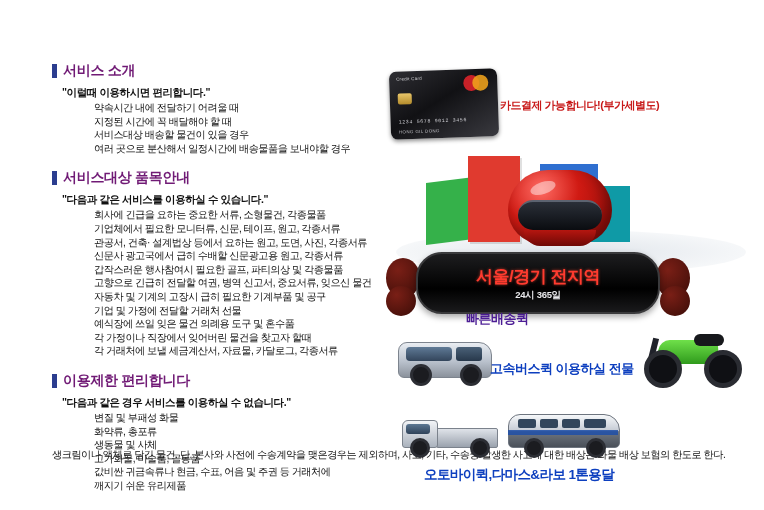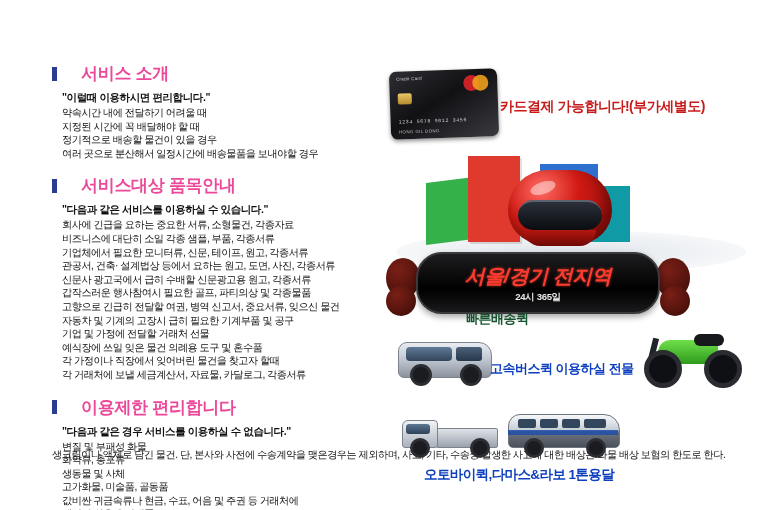--- a/index.html
+++ b/index.html
@@ -19,30 +19,30 @@
     position:absolute;left:52px;top:62px;width:330px;
   }
   .sec{margin-bottom:14px;}
   .sec-head{
     display:flex;align-items:center;gap:6px;margin-bottom:6px;
   }
   .sec-bar{
     width:5px;height:14px;background:#2b3d8f;display:inline-block;flex:0 0 auto;
   }
   .sec-title{
-    font-size:17px;font-weight:bold;color:#ec4899;letter-spacing:-0.3px;margin-left:18px;
+    font-size:14px;font-weight:bold;color:#701a75;letter-spacing:-0.3px;
   }
   .sec-lead{
     font-size:10.5px;font-weight:bold;color:#111;margin:0 0 1px 10px;letter-spacing:-0.4px;
   }
   .sec-list{
     margin:0;padding:0;list-style:none;margin-left:10px;
   }
   .sec-list li{
-    font-size:10.2px;color:#111;line-height:13.6px;letter-spacing:-0.5px;white-space:nowrap;
+    font-size:10.2px;color:#111;line-height:13.6px;letter-spacing:-0.5px;white-space:nowrap;margin-left:32px;
   }
   
   .footer-note{
     position:absolute;left:52px;top:448px;width:690px;
     font-size:10.2px;color:#111;letter-spacing:-0.5px;line-height:13px;
   }
   
   .right-art{
     position:absolute;left:380px;top:60px;width:384px;height:400px;
   }
@@ -69,21 +69,21 @@
   .card-mc .c2{left:9px;background:#f0a31b;opacity:.88;}
   .card-num{
     position:absolute;left:8px;bottom:14px;font-size:5px;color:#cfcfd4;letter-spacing:.6px;
     font-family:"Liberation Mono","DejaVu Sans Mono",monospace;
   }
   .card-name{
     position:absolute;left:8px;bottom:5px;font-size:4.4px;color:#bdbdc2;letter-spacing:.4px;
   }
   .card-text{
     position:absolute;left:120px;top:38px;width:250px;
-    font-size:14px;font-weight:bold;color:#c81a1a;letter-spacing:-0.5px;
+    font-size:11px;font-weight:bold;color:#c81a1a;letter-spacing:-0.5px;
   }
   
   .bld{position:absolute;}
   .b-red{
     left:88px;top:96px;width:52px;height:86px;background:#e03a2f;
     box-shadow:2px 2px 0 rgba(0,0,0,.12);
   }
   .b-green{
     left:46px;top:120px;width:48px;height:62px;background:#35b14a;
     transform:skewY(-7deg);
@@ -123,29 +123,28 @@
   }
   
   .banner{
     position:absolute;left:36px;top:192px;width:240px;height:58px;border-radius:26px;
     background:linear-gradient(180deg,#1d1d1f 0%,#000 60%,#1a1a1c 100%);
     border:2px solid #3a3a3c;
     box-shadow:0 3px 6px rgba(0,0,0,.35);
     display:flex;flex-direction:column;align-items:center;justify-content:center;
   }
   .banner-main{
-    font-size:20px;font-weight:bold;color:#ff3b2f;letter-spacing:-0.5px;
+    font-size:17px;font-weight:bold;color:#ff3b2f;letter-spacing:-0.5px;
     text-shadow:0 0 3px rgba(255,70,50,.7);
-    font-style:italic;
   }
   .banner-sub{
     font-size:9.5px;font-weight:bold;color:#e9e9ec;letter-spacing:-0.3px;margin-top:1px;
   }
   .banner-sub2{
-    position:absolute;left:86px;top:250px;font-size:13px;font-weight:bold;color:#14532d;
+    position:absolute;left:86px;top:250px;font-size:13px;font-weight:bold;color:#4c1d95;
     letter-spacing:-0.5px;
   }
   
   .blob{position:absolute;width:34px;height:40px;border-radius:50%;
     background:radial-gradient(circle at 35% 30%,#7a1f16,#3a0c07);}
   .blob.l{left:6px;top:198px;}
   .blob.l2{left:6px;top:226px;width:30px;height:30px;}
   .blob.r{left:276px;top:198px;}
   .blob.r2{left:280px;top:226px;width:30px;height:30px;}
   
@@ -232,34 +231,33 @@
 
     <div class="sec">
       <div class="sec-head">
         <span class="sec-bar"></span>
         <span class="sec-title">서비스 소개</span>
       </div>
       <div class="sec-lead">"이럴때 이용하시면 편리합니다."</div>
       <ul class="sec-list">
         <li>약속시간 내에 전달하기 어려울 때</li>
         <li>지정된 시간에 꼭 배달해야 할 때</li>
-        <li>정기적으로 배송할 물건이 있을 경우</li>
+        <li>서비스대상 배송할 물건이 있을 경우</li>
         <li>여러 곳으로 분산해서 일정시간에 배송물품을 보내야할 경우</li>
       </ul>
     </div>
 
     <div class="sec">
       <div class="sec-head">
         <span class="sec-bar"></span>
         <span class="sec-title">서비스대상 품목안내</span>
       </div>
       <div class="sec-lead">"다음과 같은 서비스를 이용하실 수 있습니다."</div>
       <ul class="sec-list">
-        <li>회사에 긴급을 요하는 중요한 서류, 소형물건, 각종자료</li>
-        <li>비즈니스에 대단히 소일 각종 샘플, 부품, 각종서류</li>
+        <li>회사에 긴급을 요하는 중요한 서류, 소형물건, 각종물품</li>
         <li>기업체에서 필요한 모니터류, 신문, 테이프, 원고, 각종서류</li>
         <li>관공서, 건축· 설계법상 등에서 요하는 원고, 도면, 사진, 각종서류</li>
         <li>신문사 광고국에서 급히 수배할 신문광고용 원고, 각종서류</li>
         <li>갑작스러운 행사참여시 필요한 골프, 파티의상 및 각종물품</li>
         <li>고향으로 긴급히 전달할 여권, 병역 신고서, 중요서류, 잊으신 물건</li>
         <li>자동차 및 기계의 고장시 급히 필요한 기계부품 및 공구</li>
         <li>기업 및 가정에 전달할 거래처 선물</li>
         <li>예식장에 쓰일 잊은 물건 의례용 도구 및 혼수품</li>
         <li>각 가정이나 직장에서 잊어버린 물건을 찾고자 할때</li>
         <li>각 거래처에 보낼 세금계산서, 자료물, 카달로그, 각종서류</li>

